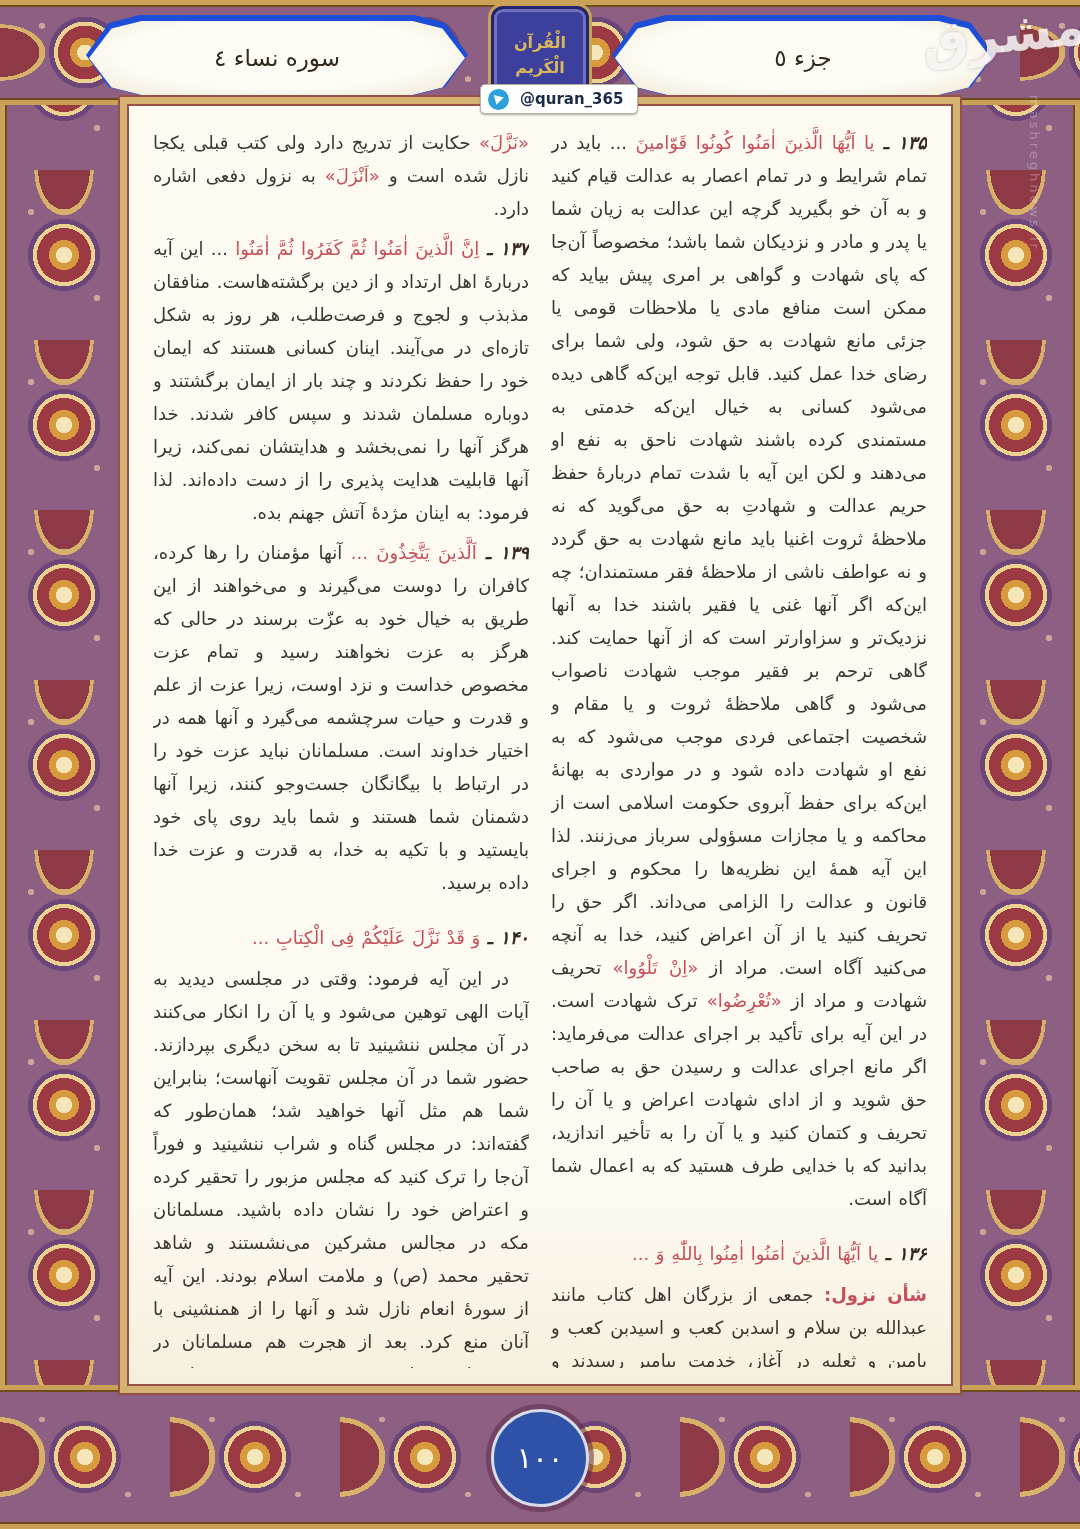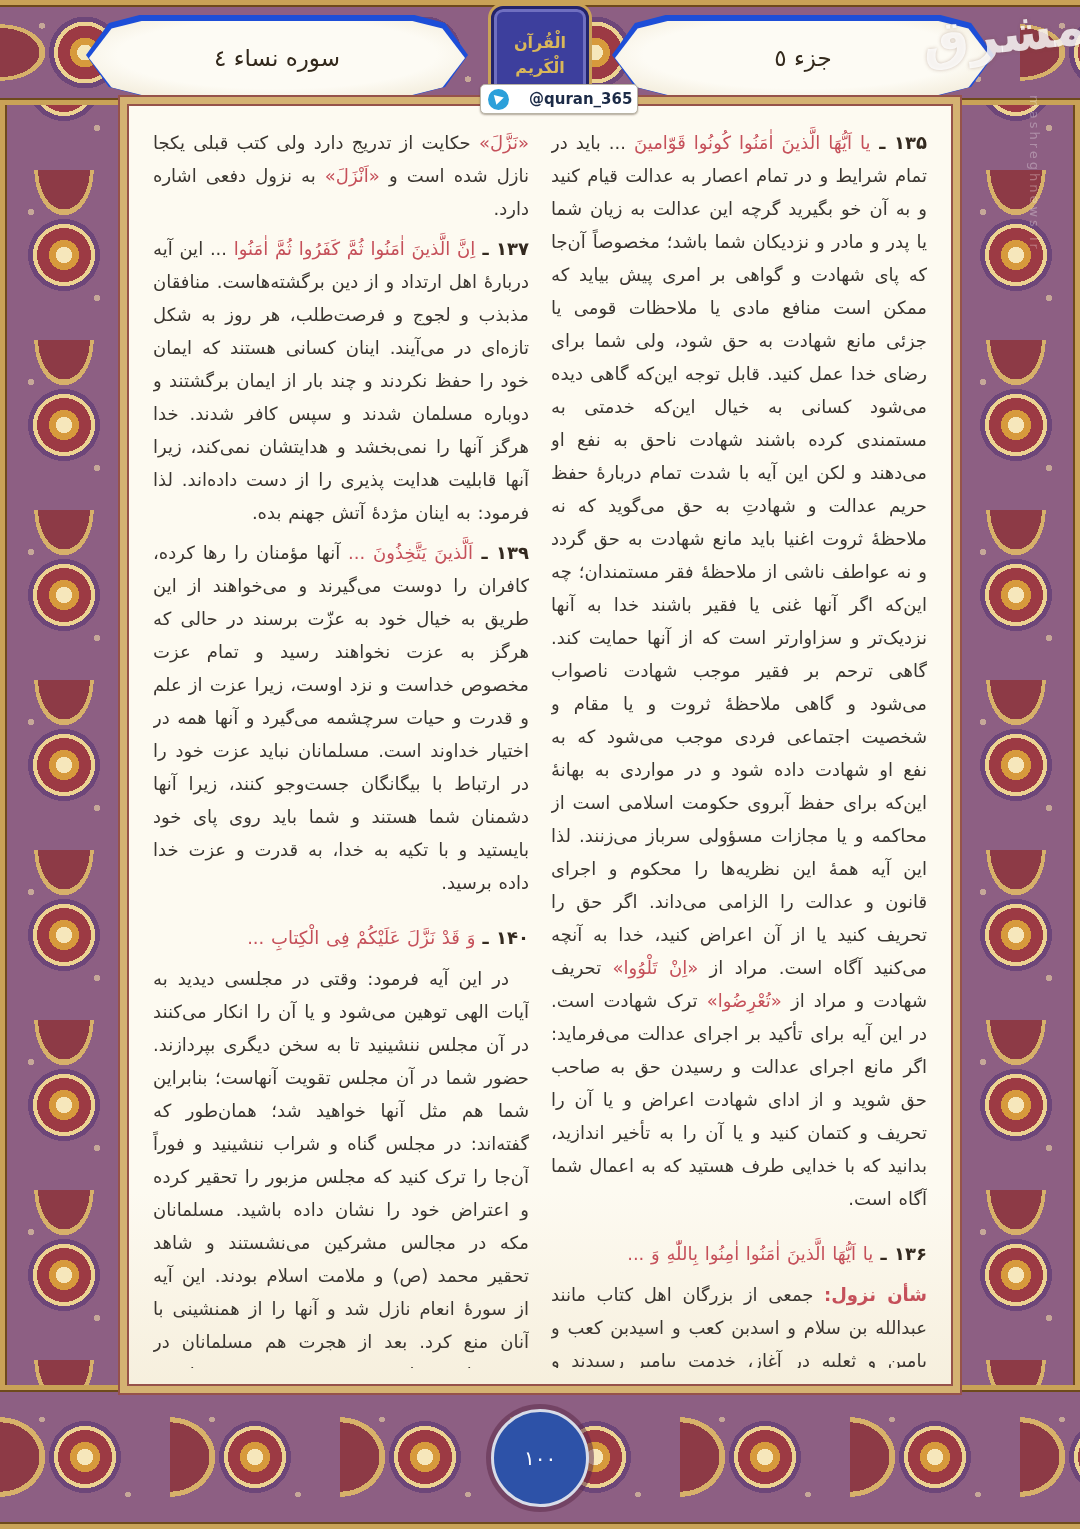--- a/index.html
+++ b/index.html
@@ -56,21 +56,21 @@
     width:92px; height:92px; background:#3d3f9d; border-radius:12px;
     border:3px solid #24246a;
     box-shadow: inset 0 0 0 3px #6f6fc0, 0 0 0 3px #c9a257;
     display:flex; flex-direction:column; align-items:center; justify-content:center; gap:6px;
   }
   .medallion span{color:#d9b75a; font-size:16px; font-weight:bold; line-height:1.2;}
   
   .tg-badge{
     position:absolute; z-index:5; top:84px; left:480px; width:158px; height:30px;
     background:#ffffff; border:1px solid #b9b4a6; border-radius:5px;
-    display:flex; align-items:center; gap:20px; padding:0 7px; box-sizing:border-box;
+    display:flex; align-items:center; gap:11px; padding:0 7px; box-sizing:border-box;
     direction:ltr; box-shadow:0 1px 2px rgba(60,40,20,.4);
   }
   .tg-circle{
     width:21px; height:21px; border-radius:50%; background:#2ca0da; flex:0 0 auto;
     display:flex; align-items:center; justify-content:center;
   }
   .tg-plane{
     width:0; height:0; border-style:solid; border-width:5px 0 5px 9px;
     border-color:transparent transparent transparent #ffffff;
     transform:rotate(-15deg) translateX(1px);
@@ -96,31 +96,31 @@
     width:100%; height:100%; box-sizing:border-box;
     background:linear-gradient(180deg,#fdfaf1 0 85%, #f6efdd 100%);
     border:2px solid #96524a;
     padding:20px 24px 16px; overflow:hidden;
   }
   .columns{display:flex; gap:22px; height:100%; overflow:hidden;}
   .column{flex:1 1 0; overflow:hidden; text-align:justify;}
   .column p{margin:0 0 7px; font-size:18px; line-height:33px; color:#3b3630; word-spacing:1px;}
   .column p.heading{margin:22px 0 8px;}
   .column p.indent{text-indent:20px;}
-  .seg-num{font-weight:bold; color:#33291f;}
+  .seg-num{font-weight:bold; color:#33291f;font-style:italic;}
   .seg-red{color:#c5505a;}
   .seg-label{color:#c5505a; font-weight:bold;}
   
   .pagenum{
     position:absolute; z-index:3; left:50%; bottom:22px; transform:translateX(-50%);
     width:92px; height:92px; border-radius:50%;
     background:#2d52a8; border:3px solid #d8dce8;
     box-shadow:0 0 0 5px rgba(94,44,74,.55);
     display:flex; align-items:center; justify-content:center;
-    color:#ffffff; font-size:20px; letter-spacing:2px;
+    color:#ffffff; font-size:29px; letter-spacing:2px;
   }
 </style>
 </head>
 <body>
 
 <div class="page">
 
   <div class="side b-left"></div>
   <div class="side b-right"></div>
   <div class="band b-top"></div>

